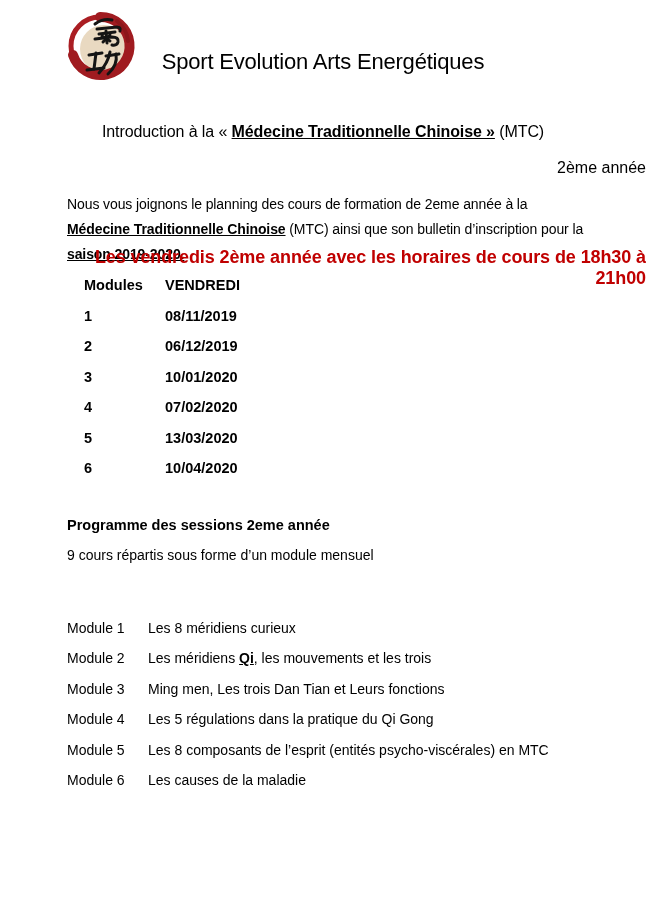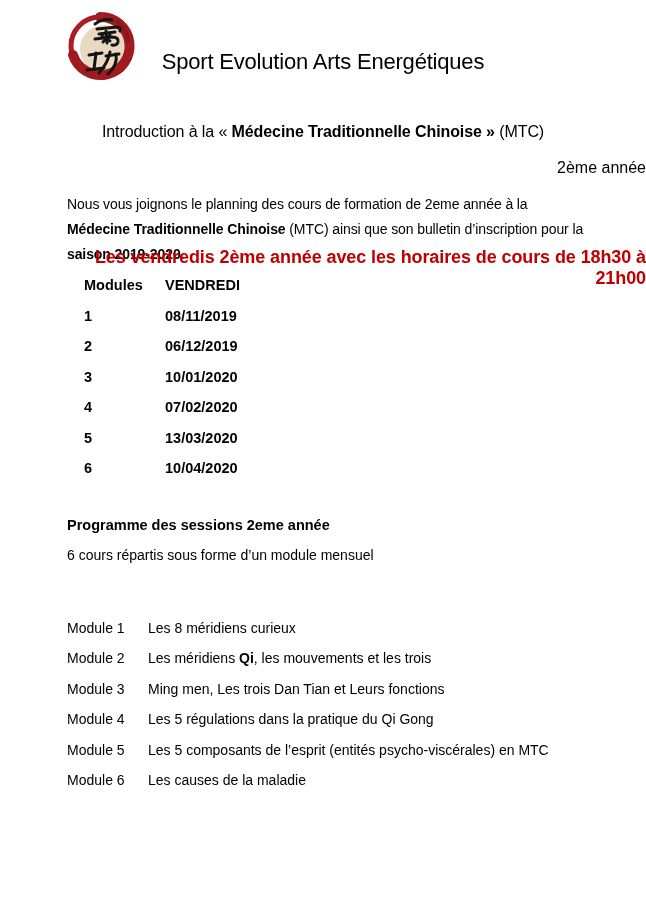--- a/index.html
+++ b/index.html
@@ -19,21 +19,21 @@
   .sec-para{position:absolute;top:192px;left:67px;width:519px;font-size:14px;line-height:25px;letter-spacing:-0.1px;}
   .sec-red{position:absolute;top:247px;left:67px;font-size:18px;font-weight:700;color:#c00000;letter-spacing:-0.1px;text-align:right;}
   .sec-table{position:absolute;top:277px;left:67px;font-size:14.5px;font-weight:700;margin-left:17px;}
   .trow{height:30.5px;}
   .c1{display:inline-block;width:81px;}
   .sec-prog-title{position:absolute;top:517px;left:67px;font-size:14.5px;font-weight:700;}
   .sec-prog-sub{position:absolute;top:547px;left:67px;font-size:14px;}
   .sec-modules{position:absolute;top:620px;left:67px;font-size:14px;}
   .mrow{height:30.4px;}
   .mlabel{display:inline-block;width:81px;}
-  b{font-weight:700;}
+  b{font-weight:700;text-decoration:underline;}
 </style>
 </head>
 <body>
 
 <div class="page">
 
   <div class="logo">
     <svg width="78" height="74" viewBox="0 0 78 74">
       <circle cx="42" cy="40" r="24" fill="#e9d9c1"></circle>
       <circle cx="38" cy="37" r="29" fill="none" stroke="#aa1e23" stroke-width="5"></circle>
@@ -71,24 +71,24 @@
     <div class="trow"><span class="c1">Modules</span><span>VENDREDI</span></div>
     <div class="trow"><span class="c1">1</span><span>08/11/2019</span></div>
     <div class="trow"><span class="c1">2</span><span>06/12/2019</span></div>
     <div class="trow"><span class="c1">3</span><span>10/01/2020</span></div>
     <div class="trow"><span class="c1">4</span><span>07/02/2020</span></div>
     <div class="trow"><span class="c1">5</span><span>13/03/2020</span></div>
     <div class="trow"><span class="c1">6</span><span>10/04/2020</span></div>
   </div>
 
   <div class="sec-prog-title">Programme des sessions 2eme année</div>
-  <div class="sec-prog-sub">6 cours répartis sous forme d’un module mensuel</div>
+  <div class="sec-prog-sub">9 cours répartis sous forme d’un module mensuel</div>
 
   <div class="sec-modules">
     <div class="mrow"><span class="mlabel">Module 1</span><span>Les 8 méridiens curieux</span></div>
     <div class="mrow"><span class="mlabel">Module 2</span><span><span>Les méridiens </span><b>Qi</b><span>, les mouvements et les trois</span></span></div>
     <div class="mrow"><span class="mlabel">Module 3</span><span>Ming men, Les trois Dan Tian et Leurs fonctions</span></div>
     <div class="mrow"><span class="mlabel">Module 4</span><span>Les 5 régulations dans la pratique du Qi Gong</span></div>
-    <div class="mrow"><span class="mlabel">Module 5</span><span>Les 5 composants de l’esprit (entités psycho-viscérales) en MTC</span></div>
+    <div class="mrow"><span class="mlabel">Module 5</span><span>Les 8 composants de l’esprit (entités psycho-viscérales) en MTC</span></div>
     <div class="mrow"><span class="mlabel">Module 6</span><span>Les causes de la maladie</span></div>
   </div>
 
 </div>
 
 </body></html>

